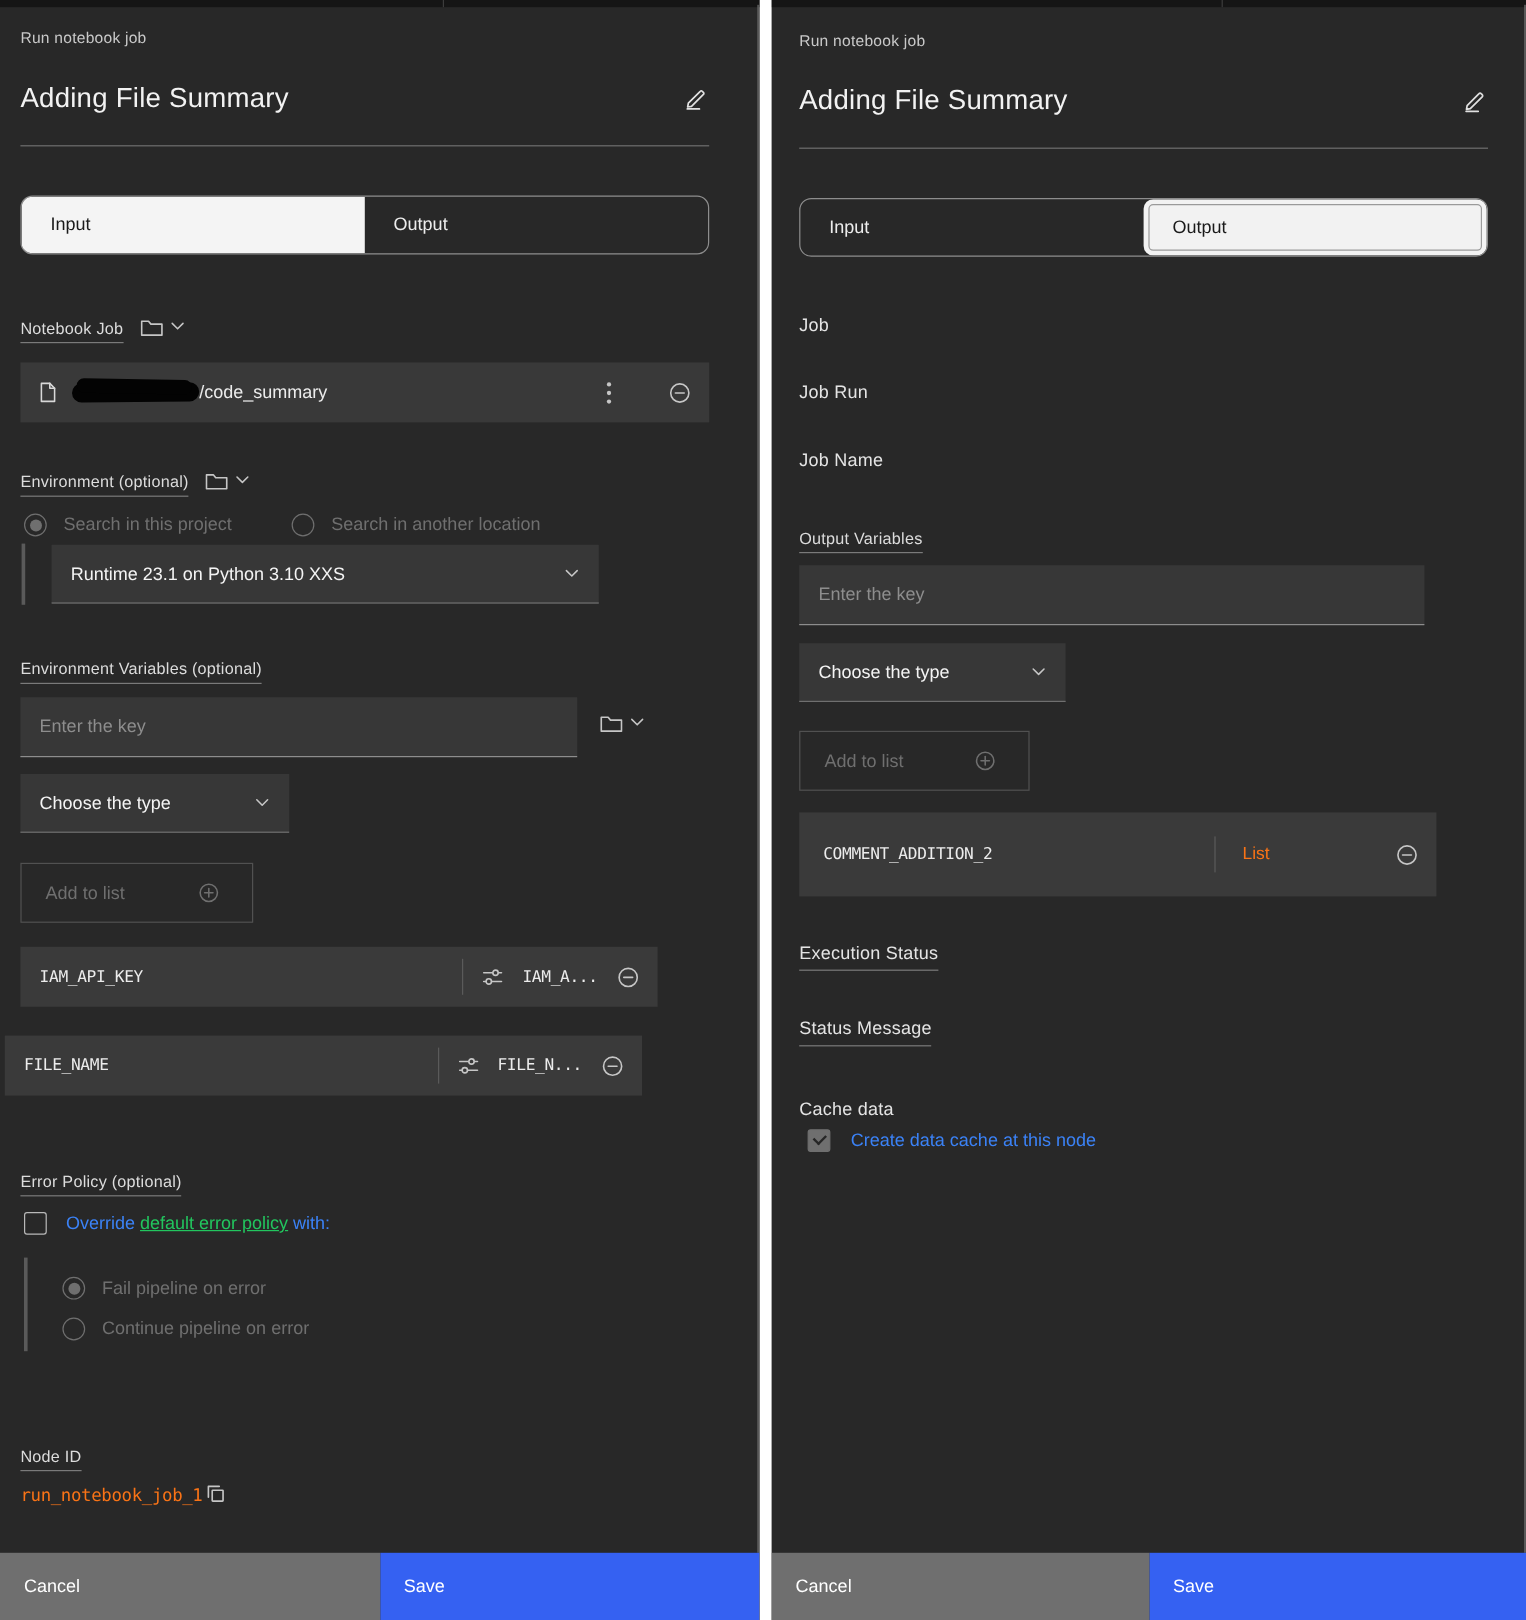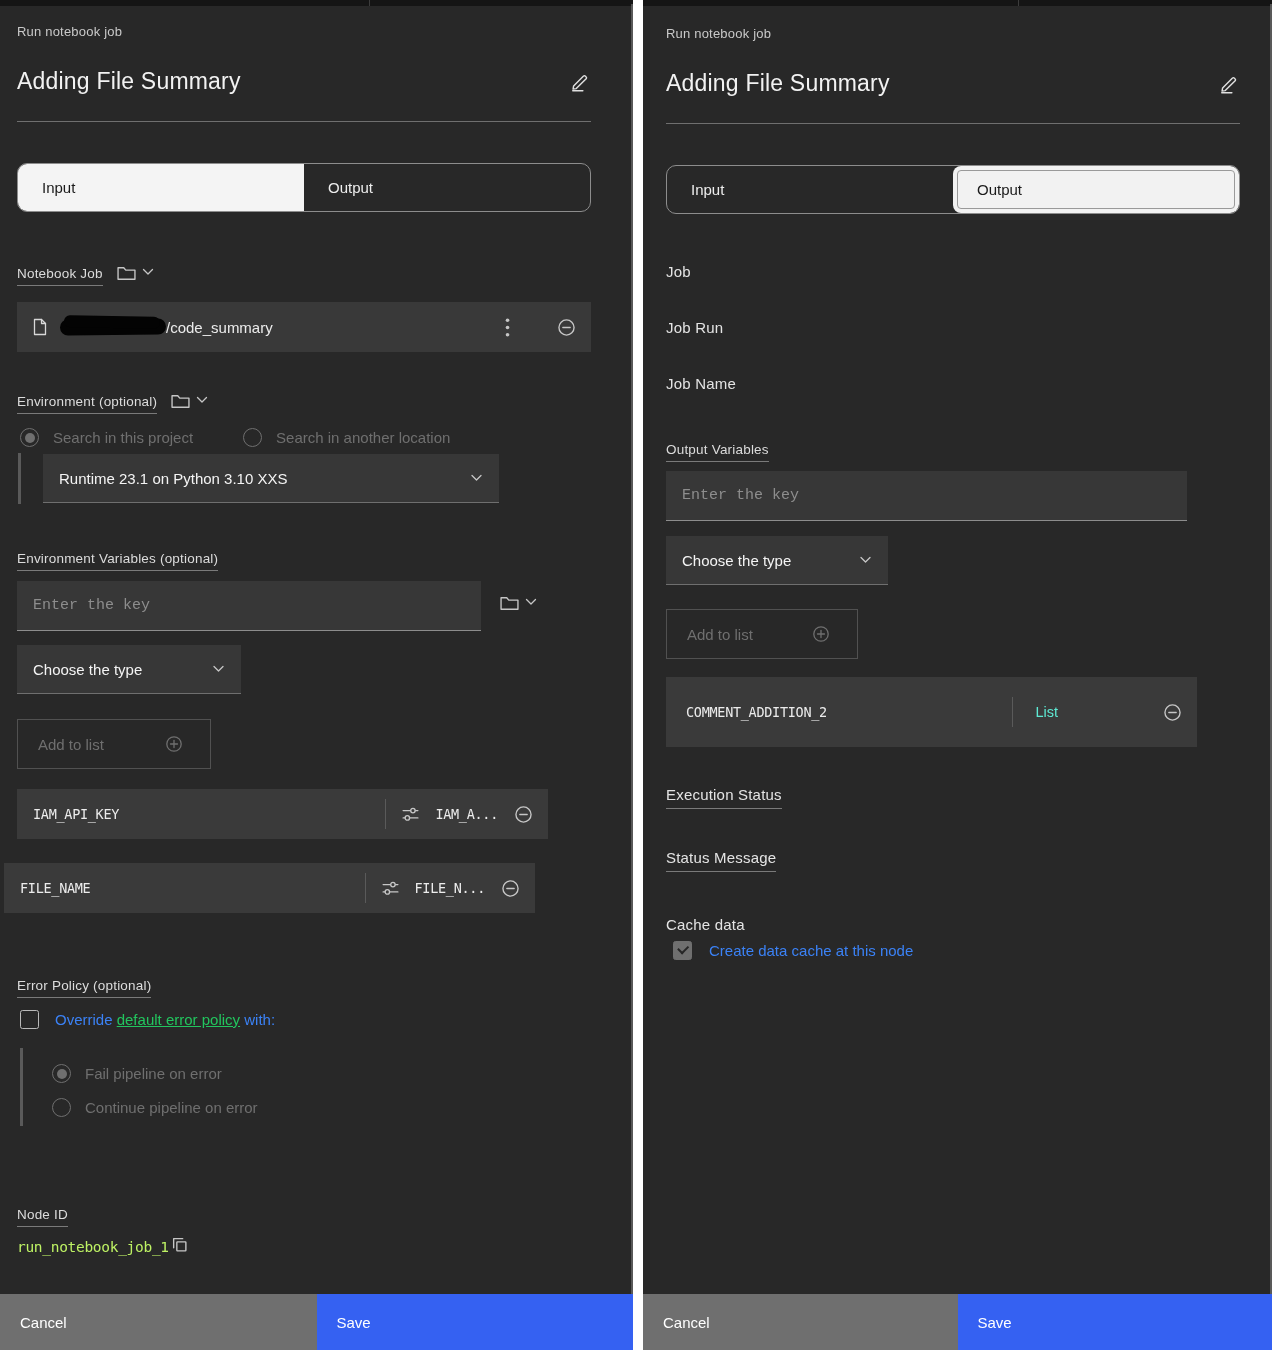--- a/index.html
+++ b/index.html
@@ -62,21 +62,21 @@
     border-radius:8px; transform:rotate(-.6deg); position:relative;
   }
   .redact::after {
     content:""; position:absolute; left:4px; top:-3px; width:96px; height:12px;
     background:#030303; border-radius:6px; transform:rotate(1.6deg);
   }
 
   .text-input {
     background:#373737; border:none; border-bottom:1px solid #8d8d8d;
     height:50px; padding:0 16px; color:#f4f4f4; font-size:15px; width:100%;
-    font-family:Liberation Mono, monospace;
+    font-family:Liberation Sans, sans-serif;
   }
   .text-input::placeholder { color:#8d8d8d; }
 
   .dropdown {
     background:#373737; border-bottom:1px solid #6f6f6f;
     height:49px; display:flex; align-items:center; justify-content:space-between;
     padding:0 16px; color:#f4f4f4; font-size:15px; cursor:pointer;
   }
   .dropdown .chev { color:#c6c6c6; }
 
@@ -332,21 +332,21 @@
   </div>
   <div class="abs radio-row" style="top:1098px;left:52px">
     <span class="radio"></span>
     <span>Continue pipeline on error</span>
   </div>
 
   <div class="abs" style="top:1205px;left:17px">
     <span class="section-label">Node ID</span>
   </div>
   <div class="abs" style="top:1239px;left:17px;display:flex;align-items:flex-start;gap:2px">
-    <span class="mono" style="font-size:14.5px;color:#bef264">run_notebook_job_1</span>
+    <span class="mono" style="font-size:14.5px;color:#f97316">run_notebook_job_1</span>
     <span style="color:#c6c6c6;cursor:pointer;margin-top:-3px">
       <svg width="17" height="17" viewBox="0 0 16 16" class="stroke-ico">
           <rect x="5.5" y="5.5" width="8.5" height="8.5" rx="0.5"></rect>
           <path d="M11 2.5H2.5V11"></path>
         </svg>
     </span>
   </div>
 
   <div class="footer">
     <button class="btn-cancel">Cancel</button>
@@ -412,21 +412,21 @@
             <line x1="10" y1="6.5" x2="10" y2="13.5"></line>
           </svg>
       </span>
     </button>
   </div>
 
   <div class="abs item-row" style="top:677px;left:23px;width:531px;height:70px">
     <span class="mono" style="padding-left:4px">COMMENT_ADDITION_2</span>
     <span class="row-right" style="gap:0">
       <span class="v-div"></span>
-      <span style="font-size:14.5px;color:#5eead4;margin-left:22px">List</span>
+      <span style="font-size:14.5px;color:#f97316;margin-left:22px">List</span>
       <span style="color:#c6c6c6;cursor:pointer;margin-left:104px">
         <svg width="21" height="21" viewBox="0 0 20 20" class="stroke-ico">
             <circle cx="10" cy="10" r="7.2"></circle>
             <line x1="6.5" y1="10" x2="13.5" y2="10"></line>
           </svg>
       </span>
     </span>
   </div>
 
   <div class="abs" style="top:786px;left:23px">

